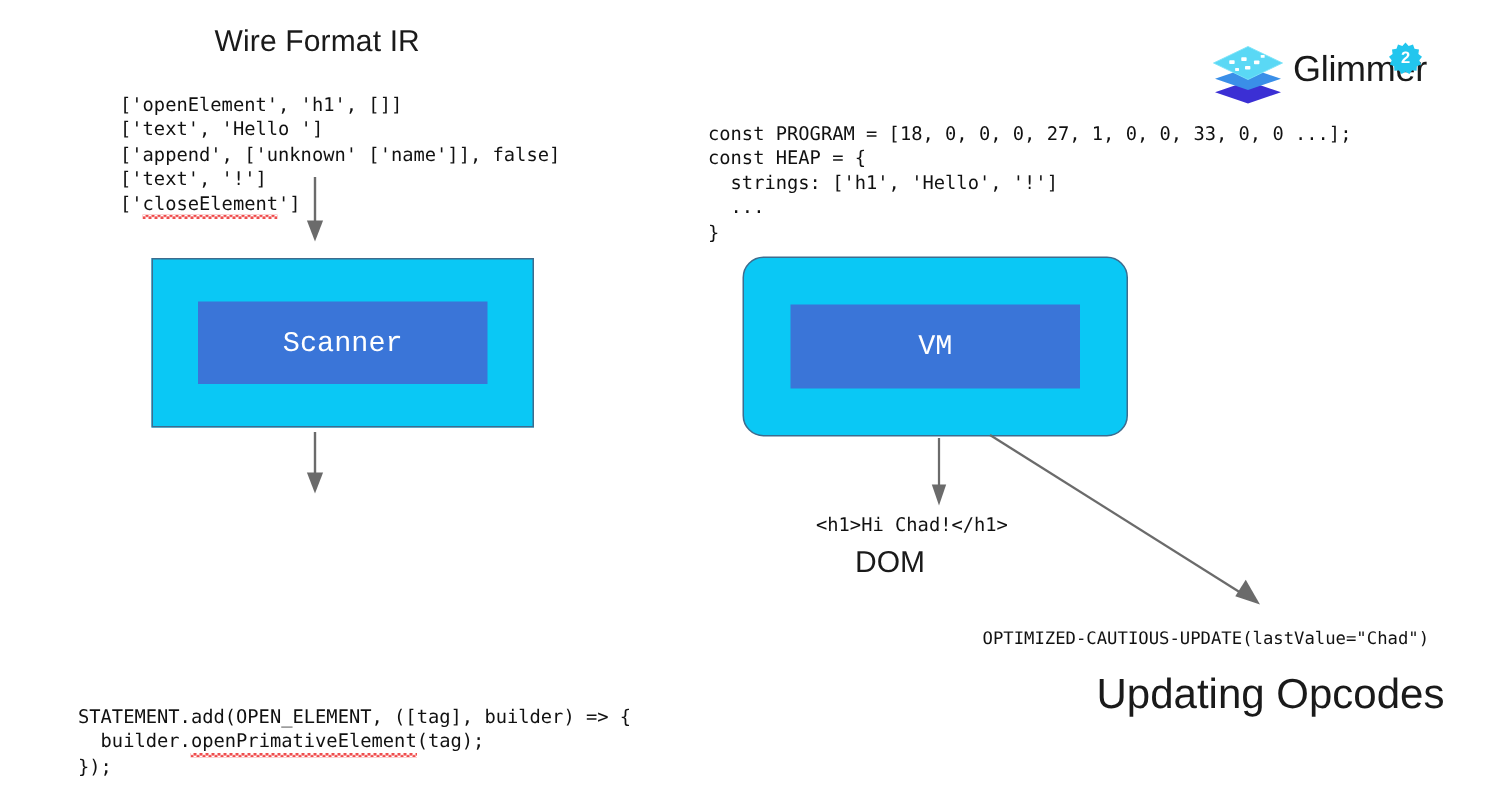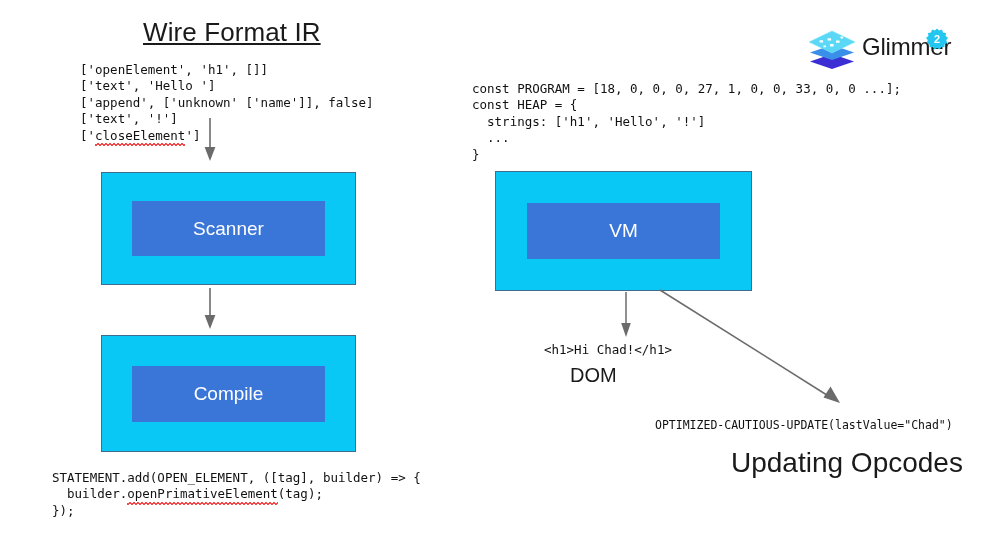--- a/index.html
+++ b/index.html
@@ -18,21 +18,21 @@
   }
 
   
   .heading {
     position: absolute;
     font-family: "Liberation Sans", sans-serif;
     font-weight: 400;
     color: #1a1a1a;
     white-space: nowrap;
   }
-  #title-wire-format   { left: 143px; top: 17px;  font-size: 26px; letter-spacing: .1px; text-decoration: underline; }
+  #title-wire-format   { left: 143px; top: 17px;  font-size: 20px; letter-spacing: .1px; }
   #title-runtime-stack { left: 411px; top: 32px;  font-size: 25px; letter-spacing: .1px; }
   #label-dom           { left: 570px; top: 364px; font-size: 20px; }
   #label-updating-opcodes { left: 731px; top: 447px; font-size: 28px; }
 
   
   .code {
     position: absolute;
     font-family: "DejaVu Sans Mono", "Liberation Mono", monospace;
     font-size: 12.5px;
     line-height: 16.4px;
@@ -70,32 +70,32 @@
     background: #0ac8f5;
     border: 1px solid #3d6c8e;
     box-sizing: border-box;
     display: flex;
     align-items: center;
     justify-content: center;
   }
   .stage-inner {
     background: #3a75d8;
     color: #ffffff;
-    font-family: Liberation Sans, sans-serif;
+    font-family: Liberation Mono, monospace;
     font-size: 19px;
     display: flex;
     align-items: center;
     justify-content: center;
     box-sizing: border-box;
   }
   #box-scanner { left: 101px; top: 172px; width: 255px; height: 113px; }
   #box-scanner .stage-inner { width: 193px; height: 55px; }
   #box-compile { left: 101px; top: 335px; width: 255px; height: 117px; }
   #box-compile .stage-inner { width: 193px; height: 56px; }
-  #box-vm      { left: 495px; top: 171px; width: 257px; height: 120px; }
+  #box-vm      { left: 495px; top: 171px; width: 257px; height: 120px; border-radius: 14px; }
   #box-vm      .stage-inner { width: 193px; height: 56px; }
 
   
   .arrow-svg { position: absolute; overflow: visible; }
   #arrow-ir-to-scanner  { left: 200px; top: 118px; }
   #arrow-scanner-to-compile { left: 200px; top: 288px; }
   #arrow-vm-to-dom      { left: 616px; top: 292px; }
   #arrow-vm-to-opcodes  { left: 660px; top: 290px; }
 
   
@@ -157,23 +157,20 @@
 
   <div class="stage-box" id="box-scanner">
     <div class="stage-inner">Scanner</div>
   </div>
 
   <svg class="arrow-svg" id="arrow-scanner-to-compile" width="20" height="44">
     <line x1="10" y1="0" x2="10" y2="31" stroke="#6b6b6b" stroke-width="1.6"></line>
     <polygon points="10,41 4.6,27 15.4,27" fill="#6b6b6b"></polygon>
   </svg>
 
-  <div class="stage-box" id="box-compile">
-    <div class="stage-inner">Compile</div>
-  </div>
 
   <div class="code" id="code-statement"><span>STATEMENT.add(OPEN_ELEMENT, ([tag], builder) =&gt; {</span>
 <span><span>  builder.</span><span class="squiggle">openPrimativeElement</span><span>(tag);</span></span>
 <span>});</span></div>
 
 
   <div class="code" id="code-runtime"><span>const PROGRAM = [18, 0, 0, 0, 27, 1, 0, 0, 33, 0, 0 ...];</span>
 <span>const HEAP = {</span>
 <span>  strings: ['h1', 'Hello', '!']</span>
 <span>  ...</span>

